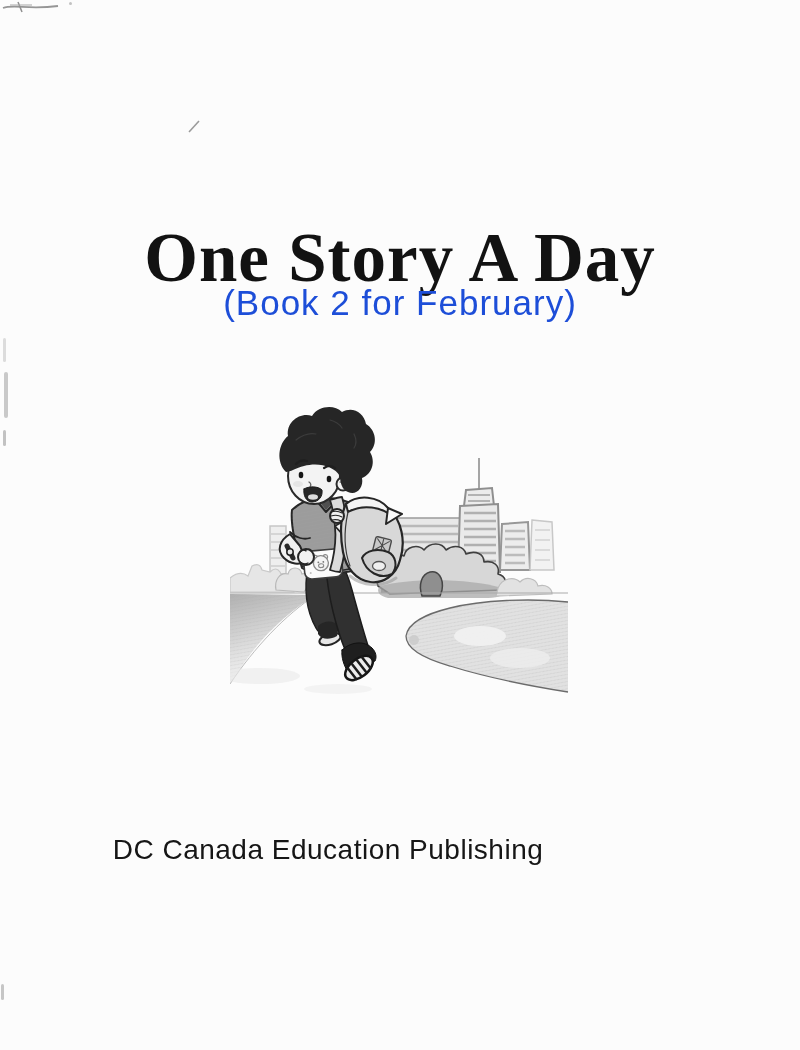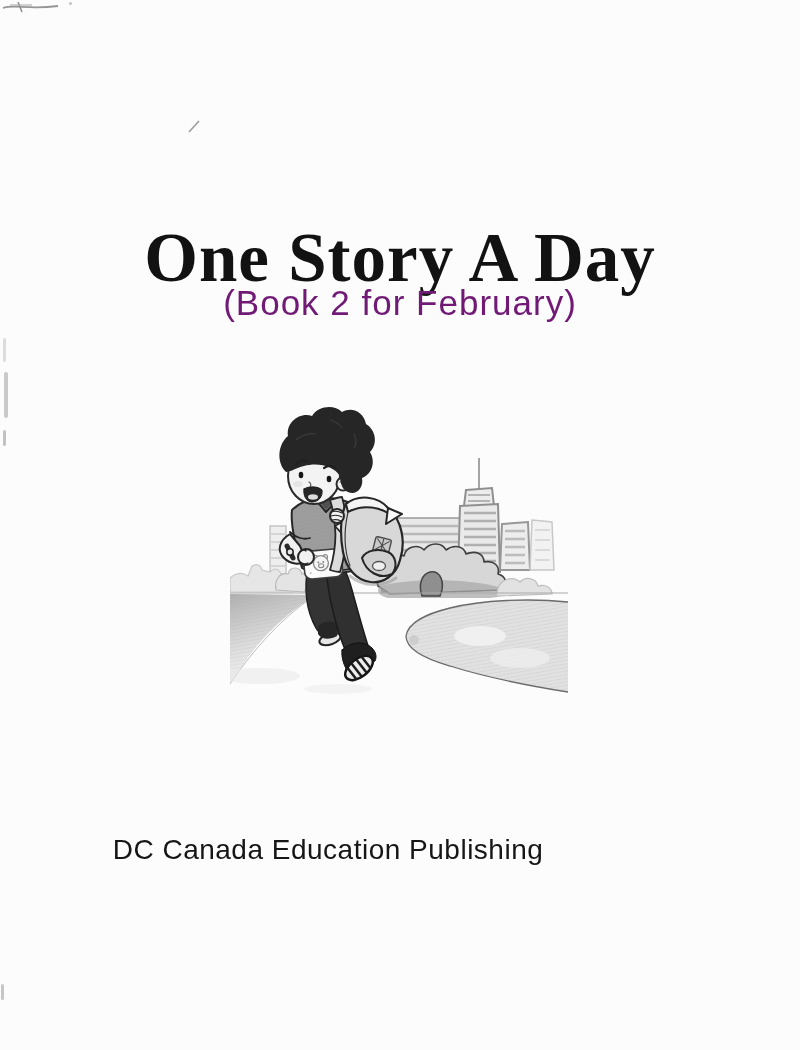--- a/index.html
+++ b/index.html
@@ -19,21 +19,21 @@
     font-weight:700;
     font-size:69px;line-height:1;
     letter-spacing:1px;
     color:#121212;
   }
   .book-subtitle{
     position:absolute;top:284px;left:0;width:800px;
     text-align:center;
     font-size:35px;line-height:1.1;
     letter-spacing:1px;
-    color:#701a75;
+    color:#1d4ed8;
   }
   .publisher{
     position:absolute;top:835px;left:0;width:656px;
     text-align:center;
     font-size:28px;line-height:1.1;
     letter-spacing:0.5px;
     color:#161616;
   }
   .illustration{
     position:absolute;top:400px;left:230px;width:340px;height:300px;

